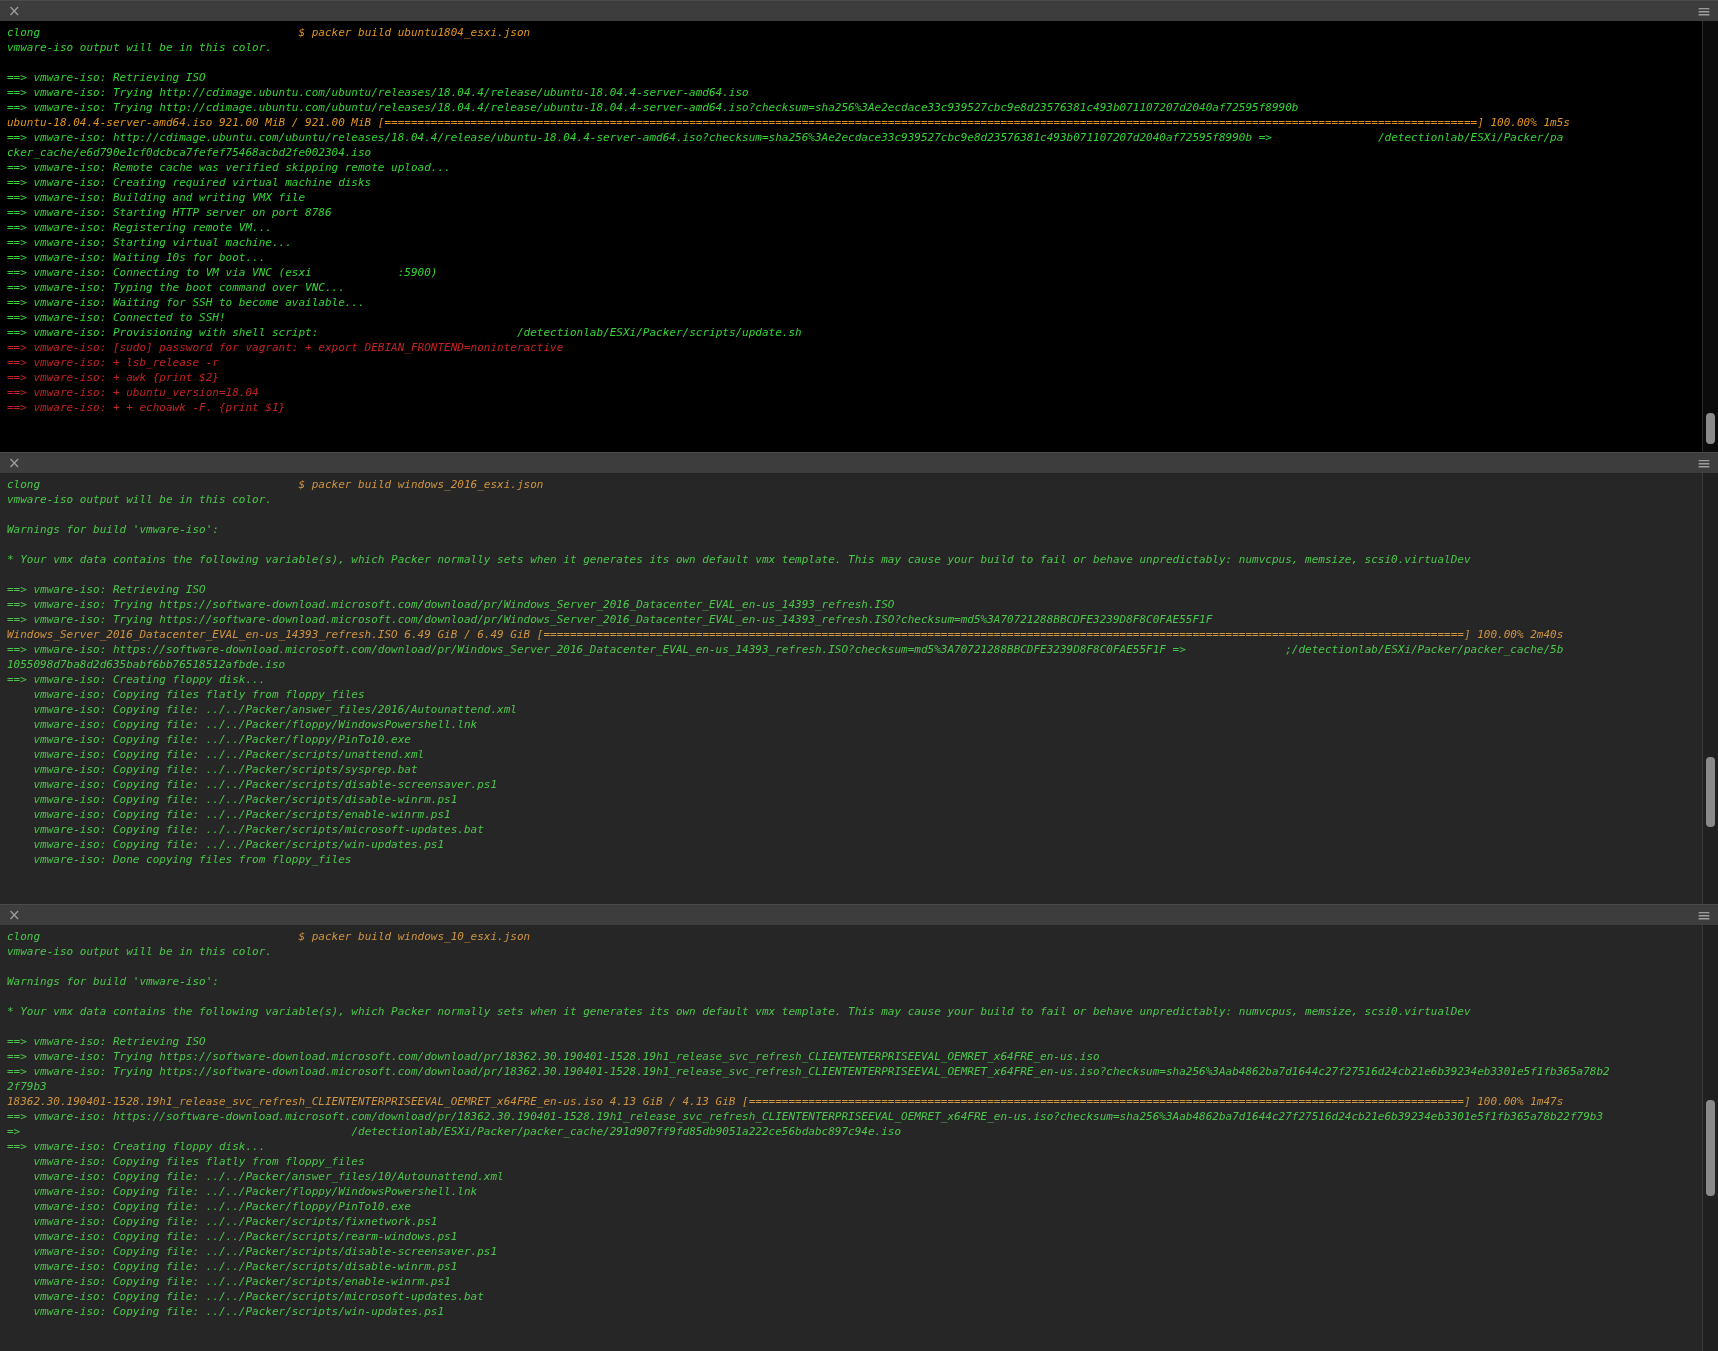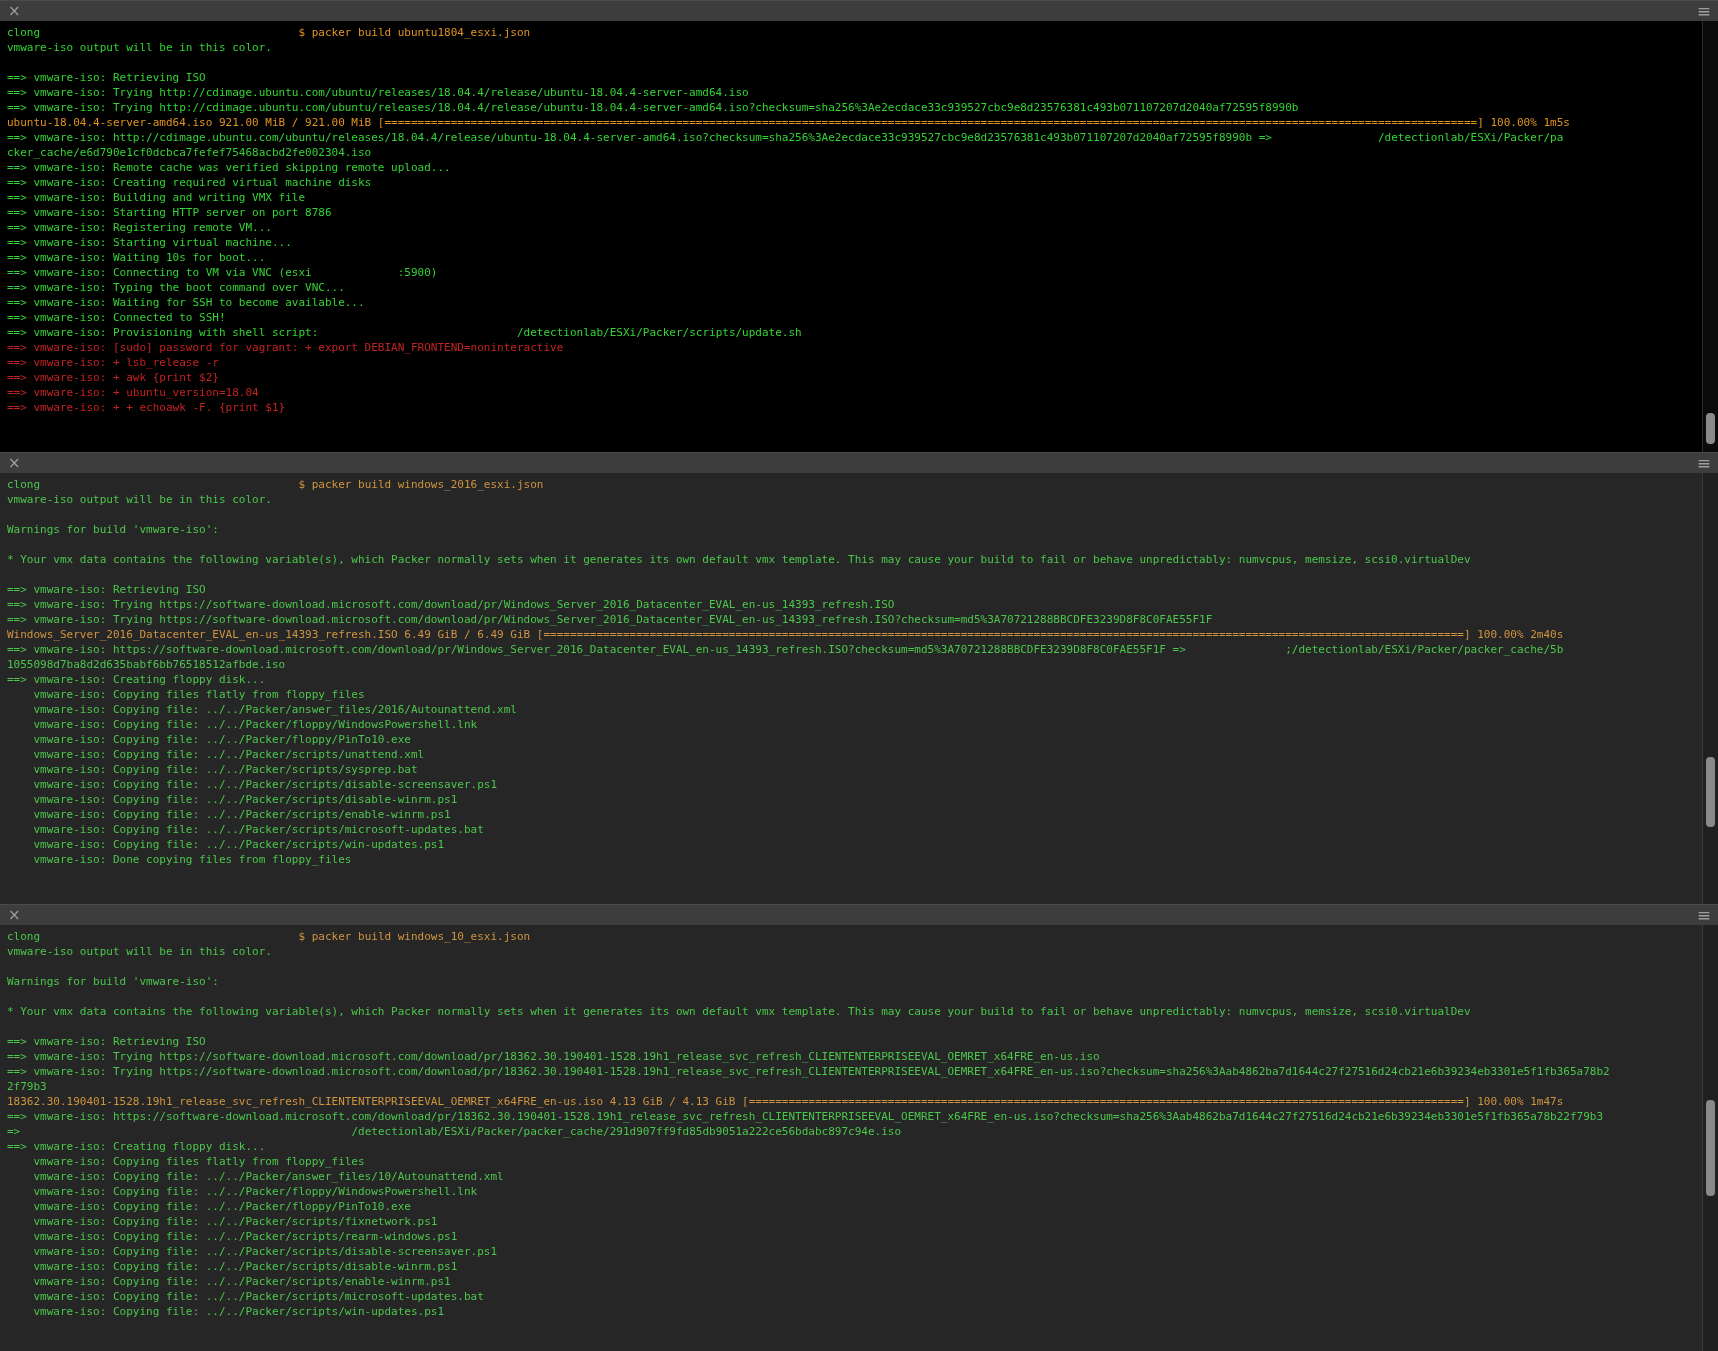--- a/index.html
+++ b/index.html
@@ -31,20 +31,21 @@
     color:var(--tbi,#9e9e9e);
     font:17px/21px "DejaVu Sans", sans-serif;
   }
   .content{
     position:absolute;top:21px;left:0;right:16px;bottom:0;
     padding:4px 0 0 7px;
     white-space:pre;
     overflow:hidden;
     font-size:11px;
     line-height:15px;
+    font-style:italic;
   }
   .line{height:15px;}
   .scrollbar{
     position:absolute;top:21px;right:0;bottom:0;width:16px;
     box-sizing:border-box;
   }
   .pane1 .scrollbar{background:#0b0b0b;border-left:1px solid #2a2a2a;}
   .pane2 .scrollbar,.pane3 .scrollbar{background:#202020;border-left:1px solid #3a3a3a;}
   .thumb{
     position:absolute;left:3px;width:9px;border-radius:4px;

